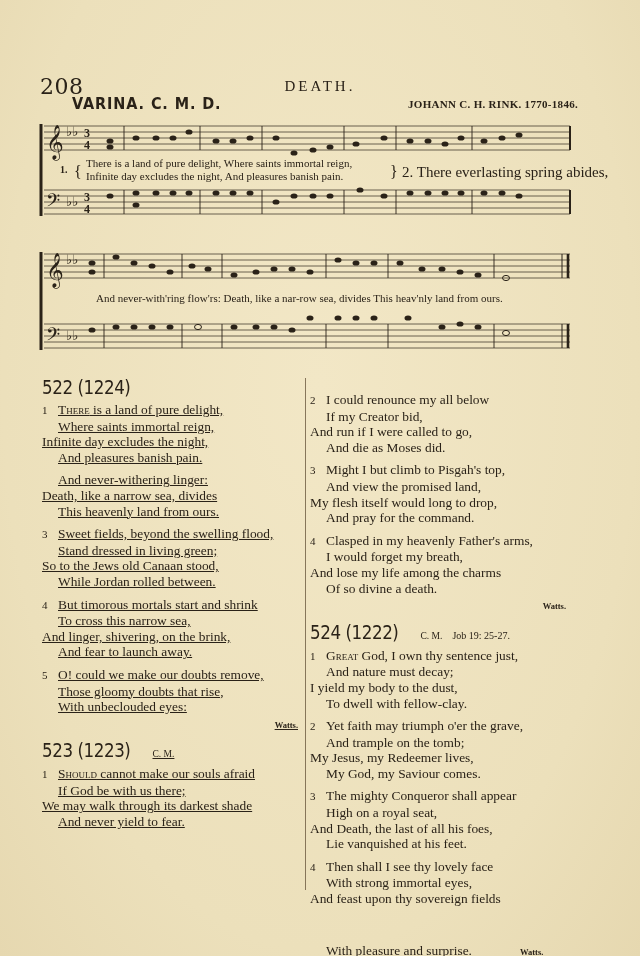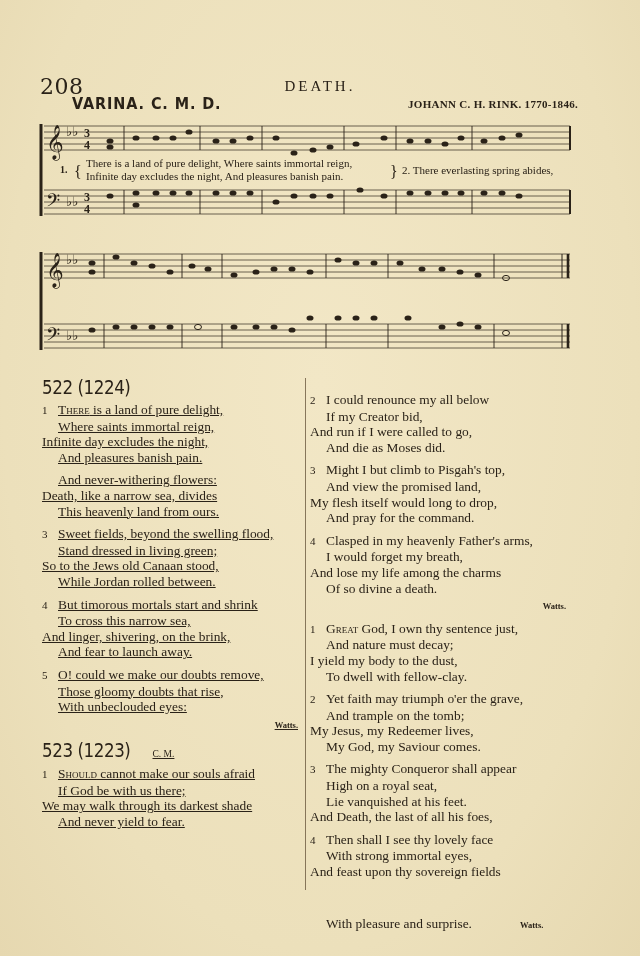--- a/index.html
+++ b/index.html
@@ -127,21 +127,21 @@
           <line x1="434" y1="74" x2="434" y2="98"></line>
       </g>
       <line x1="532" y1="10" x2="532" y2="34" stroke="#2a2218" stroke-width="2"></line>
       <line x1="532" y1="74" x2="532" y2="98" stroke="#2a2218" stroke-width="2"></line>
     </svg>
     <div class="lyric" style="left:22px;top:48px;font-size:10px;font-weight:bold;">1.</div>
     <div class="lyric" style="left:36px;top:42px;font-size:16px;line-height:28px;">{</div>
     <div class="lyric" style="left:48px;top:41px;">There is a land of pure delight, Where saints immortal reign,</div>
     <div class="lyric" style="left:48px;top:54px;">Infinite day excludes the night, And pleasures banish pain.</div>
     <div class="lyric" style="left:352px;top:42px;font-size:16px;line-height:28px;">}</div>
-    <div class="lyric" style="left:364px;top:48px;font-size:11px;">2. There everlasting spring abides,</div>
+    <div class="lyric" style="left:364px;top:48px;font-size:15px;">2. There everlasting spring abides,</div>
   </div>
 
   <div class="system" style="top:246px;height:116px;">
     <svg width="540" height="116">
       <g stroke="#2a2218" stroke-width="0.8" opacity="0.85">
         <line x1="6" y1="8" x2="532" y2="8"></line>
           <line x1="6" y1="14" x2="532" y2="14"></line>
           <line x1="6" y1="20" x2="532" y2="20"></line>
           <line x1="6" y1="26" x2="532" y2="26"></line>
           <line x1="6" y1="32" x2="532" y2="32"></line>
@@ -211,36 +211,37 @@
           <line x1="184" y1="78" x2="184" y2="102"></line>
           <line x1="288" y1="78" x2="288" y2="102"></line>
           <line x1="350" y1="78" x2="350" y2="102"></line>
           <line x1="456" y1="78" x2="456" y2="102"></line>
       </g>
       <line x1="524" y1="8" x2="524" y2="32" stroke="#2a2218" stroke-width="1"></line>
         <line x1="530" y1="8" x2="530" y2="32" stroke="#2a2218" stroke-width="2.6"></line>
       <line x1="524" y1="78" x2="524" y2="102" stroke="#2a2218" stroke-width="1"></line>
         <line x1="530" y1="78" x2="530" y2="102" stroke="#2a2218" stroke-width="2.6"></line>
     </svg>
+    <div class="lyric" style="left:58px;top:46px;">And never-with'ring flow'rs: Death, like a nar-row sea, divides This heav'nly land from ours.</div>
   </div>
 
   <div class="divider"></div>
 
   <div class="col col-left">
     <div class="hymn-head">
       <span class="hymn-num"><span>522</span> <span>(1224)</span></span>
     </div>
     <div class="stanza">
       <div class="line"><span class="vnum">1</span><span class="sc">There</span><span> is a land of pure delight,</span></div>
       <div class="line indent">Where saints immortal reign,</div>
       <div class="line">Infinite day excludes the night,</div>
       <div class="line indent">And pleasures banish pain.</div>
     </div>
     <div class="stanza">
-      <div class="line indent">And never-withering flowers:</div>
+      <div class="line indent">And never-withering linger:</div>
       <div class="line">Death, like a narrow sea, divides</div>
       <div class="line indent">This heavenly land from ours.</div>
     </div>
     <div class="stanza">
       <div class="line"><span class="vnum">3</span><span>Sweet fields, beyond the swelling flood,</span></div>
       <div class="line indent">Stand dressed in living green;</div>
       <div class="line">So to the Jews old Canaan stood,</div>
       <div class="line indent">While Jordan rolled between.</div>
     </div>
     <div class="stanza">
@@ -281,37 +282,40 @@
       <div class="line indent">And pray for the command.</div>
     </div>
     <div class="stanza">
       <div class="line"><span class="vnum">4</span><span>Clasped in my heavenly Father's arms,</span></div>
       <div class="line indent">I would forget my breath,</div>
       <div class="line">And lose my life among the charms</div>
       <div class="line indent">Of so divine a death.</div>
     </div>
     <div class="attrib">Watts.</div>
 
+    <div class="hymn-head">
+      <span class="hymn-num"><span>524</span> <span>(1222)</span></span><span class="meter">C. M.</span><span class="ref">Job 19: 25-27.</span>
+    </div>
     <div class="stanza">
       <div class="line"><span class="vnum">1</span><span class="sc">Great</span><span> God, I own thy sentence just,</span></div>
       <div class="line indent">And nature must decay;</div>
       <div class="line">I yield my body to the dust,</div>
       <div class="line indent">To dwell with fellow-clay.</div>
     </div>
     <div class="stanza">
       <div class="line"><span class="vnum">2</span><span>Yet faith may triumph o'er the grave,</span></div>
       <div class="line indent">And trample on the tomb;</div>
       <div class="line">My Jesus, my Redeemer lives,</div>
       <div class="line indent">My God, my Saviour comes.</div>
     </div>
     <div class="stanza">
       <div class="line"><span class="vnum">3</span><span>The mighty Conqueror shall appear</span></div>
       <div class="line indent">High on a royal seat,</div>
+      <div class="line">And Death, the last of all his foes,</div>
       <div class="line indent">Lie vanquished at his feet.</div>
-      <div class="line">And Death, the last of all his foes,</div>
     </div>
     <div class="stanza">
       <div class="line"><span class="vnum">4</span><span>Then shall I see thy lovely face</span></div>
       <div class="line indent">With strong immortal eyes,</div>
       <div class="line">And feast upon thy sovereign fields</div>
       <div class="line indent" style="position:relative;margin-top:36px;"><span>With pleasure and surprise.</span><span style="position:absolute;left:210px;top:2px;font-size:8.5px;font-weight:bold;">Watts.</span></div>
     </div>
   </div>
 
 </div>

